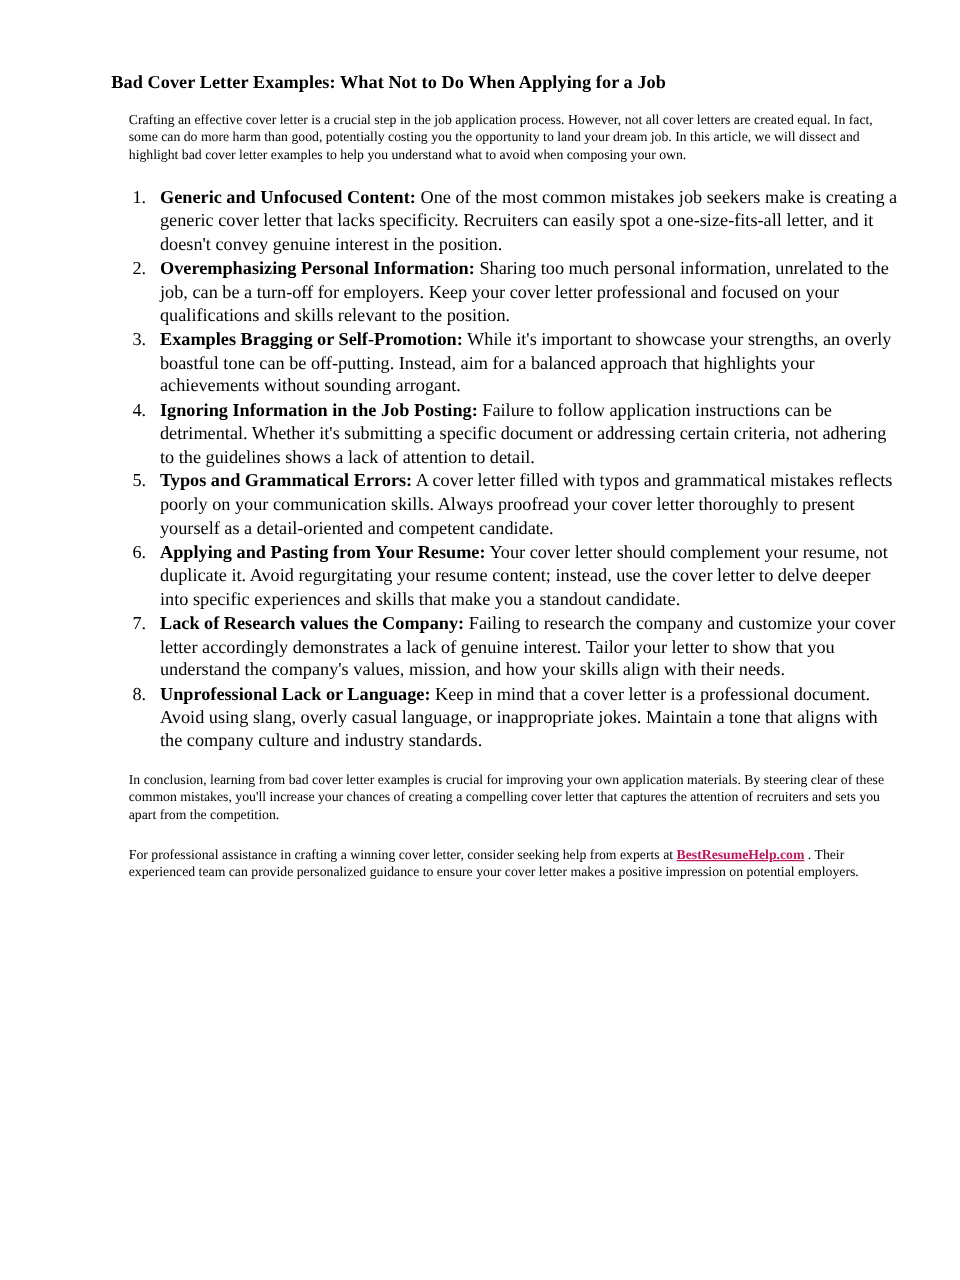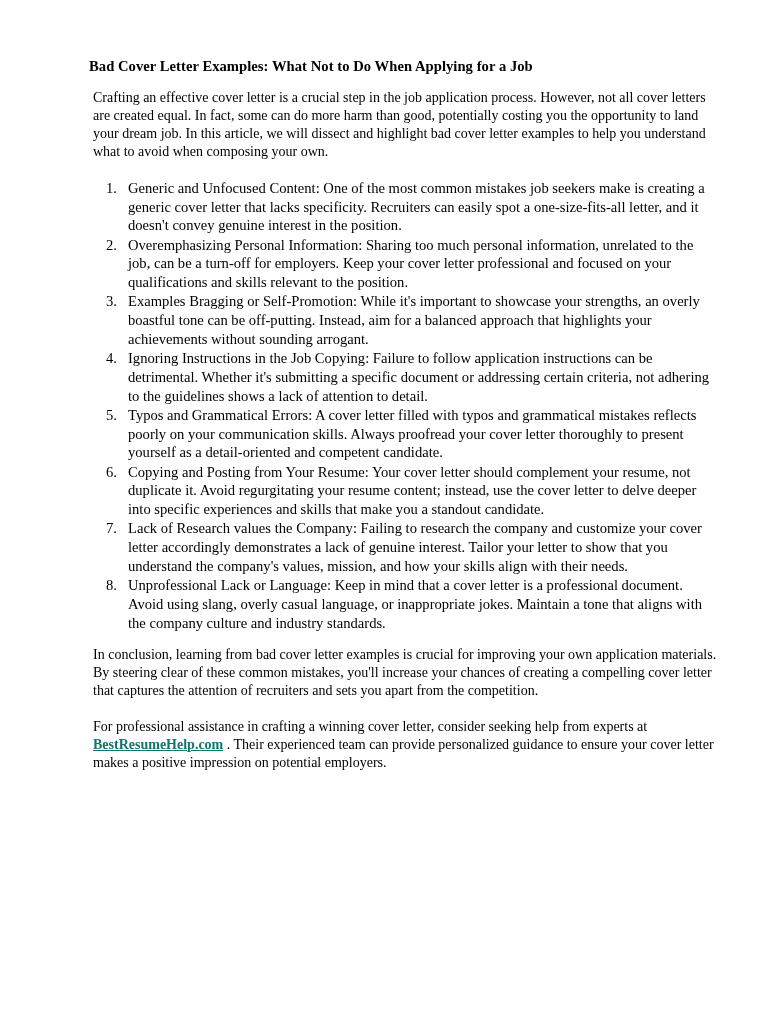--- a/index.html
+++ b/index.html
@@ -30,23 +30,23 @@
     width: 630px;
   }
   .doc-title {
     font-size: 14.6px;
     font-weight: bold;
     line-height: 1.30;
     margin: 0 0 13px 0;
     letter-spacing: 0.05px;
   }
   .para {
-    font-size: 14px;
+    font-size: 11px;
     line-height: 1.285;
-    margin: 0 0 18px 4px;
+    margin: 0 0 18px 14px;
     text-align: left;
   }
   .para-conclusion {
     margin-top: 5px;
     margin-bottom: 18px;
   }
   ol.bad-list {
     margin: 0 0 14px 0;
     padding: 0;
     list-style: none;
@@ -63,21 +63,21 @@
   ol.bad-list > li::before {
     content: counter(baditem) ".";
     position: absolute;
     left: 17px;
     top: 0;
     width: 18px;
     text-align: left;
     font-weight: normal;
   }
   .item-lead {
-    font-weight: normal;
+    font-weight: bold;
   }
   .link {
     color: #1414d2;
     font-weight: bold;
     text-decoration: underline;
     text-underline-offset: 1px;
   }
 </style>
 </head>
 <body>
@@ -86,25 +86,25 @@
   <div class="content">
 
     <h1 class="doc-title">Bad Cover Letter Examples: What Not to Do When Applying for a Job</h1>
 
     <p class="para">Crafting an effective cover letter is a crucial step in the job application process. However, not all cover letters are created equal. In fact, some can do more harm than good, potentially costing you the opportunity to land your dream job. In this article, we will dissect and highlight bad cover letter examples to help you understand what to avoid when composing your own.</p>
 
     <ol class="bad-list">
       <li><span class="item-lead">Generic and Unfocused Content:</span><span> One of the most common mistakes job seekers make is creating a generic cover letter that lacks specificity. Recruiters can easily spot a one-size-fits-all letter, and it doesn't convey genuine interest in the position.</span></li>
       <li><span class="item-lead">Overemphasizing Personal Information:</span><span> Sharing too much personal information, unrelated to the job, can be a turn-off for employers. Keep your cover letter professional and focused on your qualifications and skills relevant to the position.</span></li>
       <li><span class="item-lead">Examples Bragging or Self-Promotion:</span><span> While it's important to showcase your strengths, an overly boastful tone can be off-putting. Instead, aim for a balanced approach that highlights your achievements without sounding arrogant.</span></li>
-      <li><span class="item-lead">Ignoring Instructions in the Job Copying:</span><span> Failure to follow application instructions can be detrimental. Whether it's submitting a specific document or addressing certain criteria, not adhering to the guidelines shows a lack of attention to detail.</span></li>
+      <li><span class="item-lead">Ignoring Information in the Job Posting:</span><span> Failure to follow application instructions can be detrimental. Whether it's submitting a specific document or addressing certain criteria, not adhering to the guidelines shows a lack of attention to detail.</span></li>
       <li><span class="item-lead">Typos and Grammatical Errors:</span><span> A cover letter filled with typos and grammatical mistakes reflects poorly on your communication skills. Always proofread your cover letter thoroughly to present yourself as a detail-oriented and competent candidate.</span></li>
-      <li><span class="item-lead">Copying and Posting from Your Resume:</span><span> Your cover letter should complement your resume, not duplicate it. Avoid regurgitating your resume content; instead, use the cover letter to delve deeper into specific experiences and skills that make you a standout candidate.</span></li>
+      <li><span class="item-lead">Applying and Pasting from Your Resume:</span><span> Your cover letter should complement your resume, not duplicate it. Avoid regurgitating your resume content; instead, use the cover letter to delve deeper into specific experiences and skills that make you a standout candidate.</span></li>
       <li><span class="item-lead">Lack of Research values the Company:</span><span> Failing to research the company and customize your cover letter accordingly demonstrates a lack of genuine interest. Tailor your letter to show that you understand the company's values, mission, and how your skills align with their needs.</span></li>
       <li><span class="item-lead">Unprofessional Lack or Language:</span><span> Keep in mind that a cover letter is a professional document. Avoid using slang, overly casual language, or inappropriate jokes. Maintain a tone that aligns with the company culture and industry standards.</span></li>
     </ol>
 
     <p class="para para-conclusion">In conclusion, learning from bad cover letter examples is crucial for improving your own application materials. By steering clear of these common mistakes, you'll increase your chances of creating a compelling cover letter that captures the attention of recruiters and sets you apart from the competition.</p>
 
-    <p class="para"><span>For professional assistance in crafting a winning cover letter, consider seeking help from experts at </span><a class="link" href="#" style="color: #0f766e;">BestResumeHelp.com</a><span> . Their experienced team can provide personalized guidance to ensure your cover letter makes a positive impression on potential employers.</span></p>
+    <p class="para"><span>For professional assistance in crafting a winning cover letter, consider seeking help from experts at </span><a class="link" href="#" style="color: #be185d;">BestResumeHelp.com</a><span> . Their experienced team can provide personalized guidance to ensure your cover letter makes a positive impression on potential employers.</span></p>
 
   </div>
 </div>
 
 </body></html>

